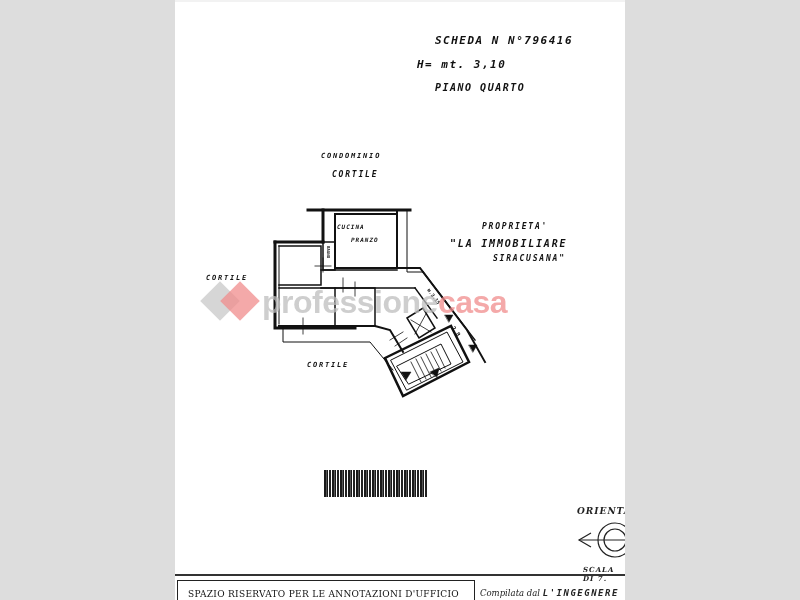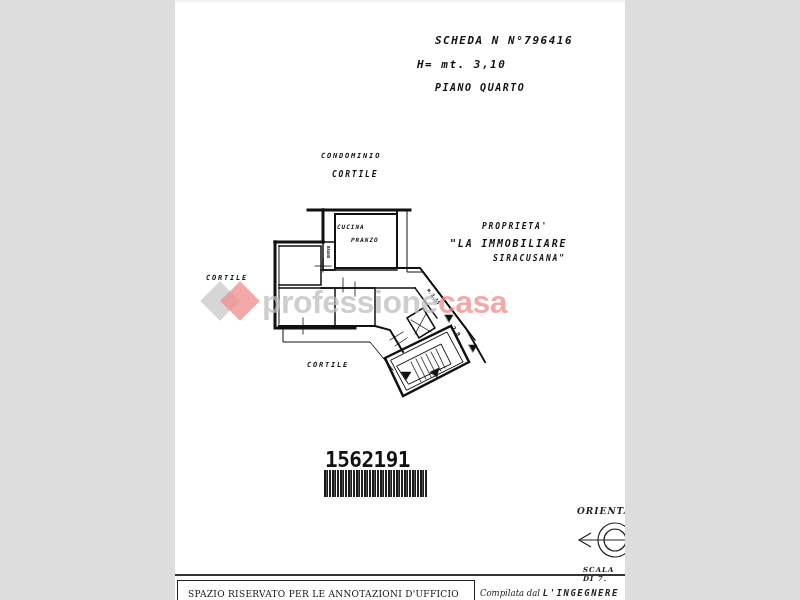--- a/index.html
+++ b/index.html
@@ -158,21 +158,20 @@
           <path d="M220 346 L232 338"></path>
       </g>
     </g>
     <text x="162" y="229" font-family="DejaVu Sans Mono, monospace" font-size="6" font-style="italic" font-weight="bold" fill="#111" letter-spacing="1">CUCINA</text>
     <text x="176" y="242" font-family="DejaVu Sans Mono, monospace" font-size="6" font-style="italic" font-weight="bold" fill="#111" letter-spacing="1">PRANZO</text>
     <text x="152" y="246" font-family="DejaVu Sans Mono, monospace" font-size="4" font-weight="bold" fill="#111" transform="rotate(90 152 246)">BAGNO</text>
     <text x="252" y="290" font-family="DejaVu Sans Mono, monospace" font-size="5" font-weight="bold" fill="#111" transform="rotate(55 252 290)">m.3.15</text>
     <text x="276" y="328" font-family="DejaVu Sans Mono, monospace" font-size="6" font-weight="bold" fill="#111" transform="rotate(55 276 328)">2.8</text>
   </svg>
 
-  <div class="barcode-num">1562191</div>
   <div class="barcode"></div>
 
   <div class="orient">ORIENTAM</div>
   <svg style="position:absolute; left:400px; top:520px;" width="50" height="40" viewBox="0 0 50 40">
     <circle cx="40" cy="20" r="17" stroke="#222" fill="none" stroke-width="1.2"></circle>
     <circle cx="40" cy="20" r="11" stroke="#222" fill="none" stroke-width="1.2"></circle>
     <path d="M4 20 L50 20" stroke="#222" stroke-width="1"></path>
     <path d="M16 13 L4 20 L16 27" stroke="#222" fill="none" stroke-width="1.2"></path>
   </svg>
   <div class="scala">SCALA DI 7.</div>

